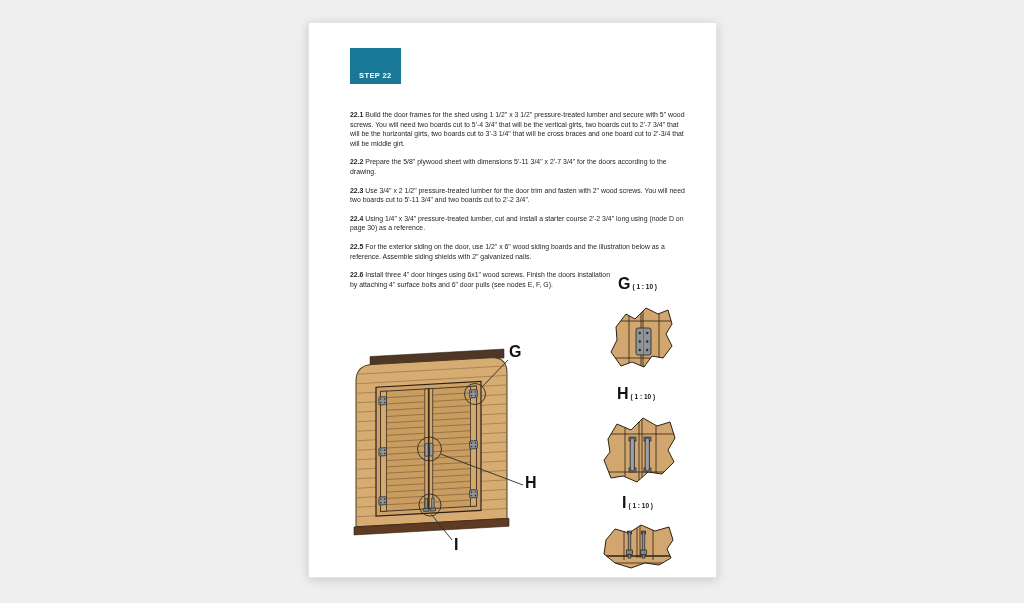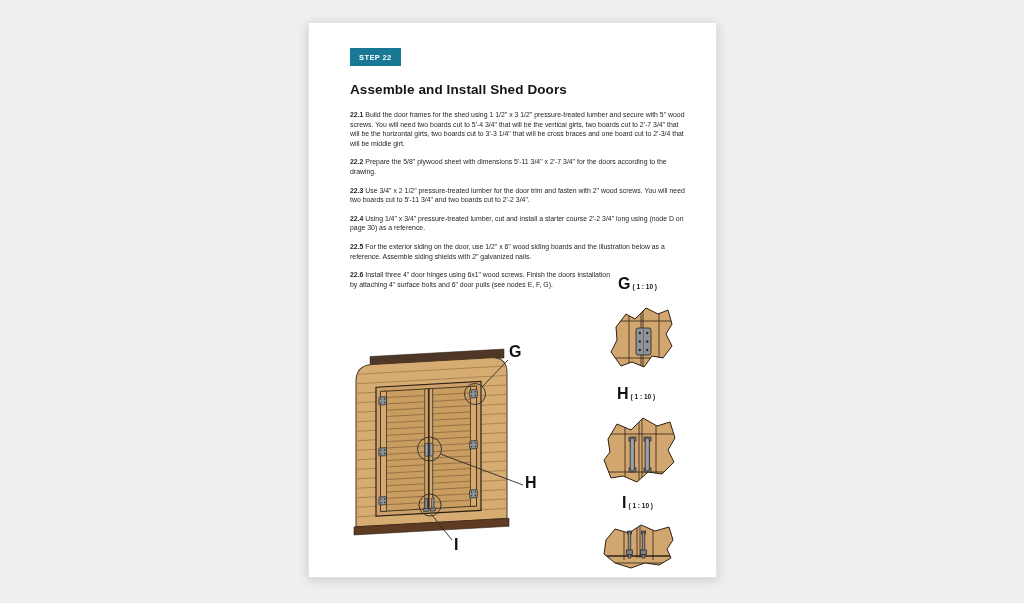--- a/index.html
+++ b/index.html
@@ -10,21 +10,21 @@
   }
   .page {
     position:absolute; left:308px; top:22px; width:409px; height:556px;
     background:#ffffff; border:1px solid #e4e4e4; box-sizing:border-box;
     box-shadow:0 2px 10px rgba(0,0,0,0.16);
   }
   .badge {
     position:absolute; left:41px; top:25px;
     background:#1a7897; color:#ffffff;
     font-size:7.5px; font-weight:bold; letter-spacing:0.4px;
-    padding:5px 9px 4px 9px;
+    padding:23px 9px 4px 9px;
   }
   .title {
     position:absolute; left:41px; top:59px; margin:0;
     font-size:13.5px; font-weight:bold; color:#141414; letter-spacing:0.1px;
   }
   .text-col { position:absolute; left:41px; top:87px; width:337px; }
   .text-col p { margin:0 0 9px 0; font-size:6.9px; line-height:9.6px; color:#1e1e1e; }
   .pnum { font-weight:bold; }
   .p-narrow { width:262px; }
 
@@ -45,21 +45,20 @@
     font-size:16px; font-weight:bold; fill:#111;
   }
 </style>
 </head>
 <body>
 
 <div class="page">
 
   <div class="badge">STEP 22</div>
 
-  <h1 class="title">Assemble and Install Shed Doors</h1>
 
   <div class="text-col">
     <p><span class="pnum">22.1</span> <span>Build the door frames for the shed using 1 1/2" x 3 1/2" pressure-treated lumber and secure with 5" wood screws. You will need two boards cut to 5'-4 3/4" that will be the vertical girts, two boards cut to 2'-7 3/4" that will be the horizontal girts, two boards cut to 3'-3 1/4" that will be cross braces and one board cut to 2'-3/4 that will be middle girt.</span></p>
     <p><span class="pnum">22.2</span> <span>Prepare the 5/8" plywood sheet with dimensions 5'-11 3/4" x 2'-7 3/4" for the doors according to the drawing.</span></p>
     <p><span class="pnum">22.3</span> <span>Use 3/4" x 2 1/2" pressure-treated lumber for the door trim and fasten with 2" wood screws. You will need two boards cut to 5'-11 3/4" and two boards cut to 2'-2 3/4".</span></p>
     <p><span class="pnum">22.4</span> <span>Using 1/4" x 3/4" pressure-treated lumber, cut and install a starter course 2'-2 3/4" long using (node D on page 30) as a reference.</span></p>
     <p><span class="pnum">22.5</span> <span>For the exterior siding on the door, use 1/2" x 6" wood siding boards and the illustration below as a reference. Assemble siding shields with 2" galvanized nails.</span></p>
     <p class="p-narrow"><span class="pnum">22.6</span> <span>Install three 4" door hinges using 6x1" wood screws. Finish the doors installation by attaching 4" surface bolts and 6" door pulls (see nodes E, F, G).</span></p>
   </div>
 

